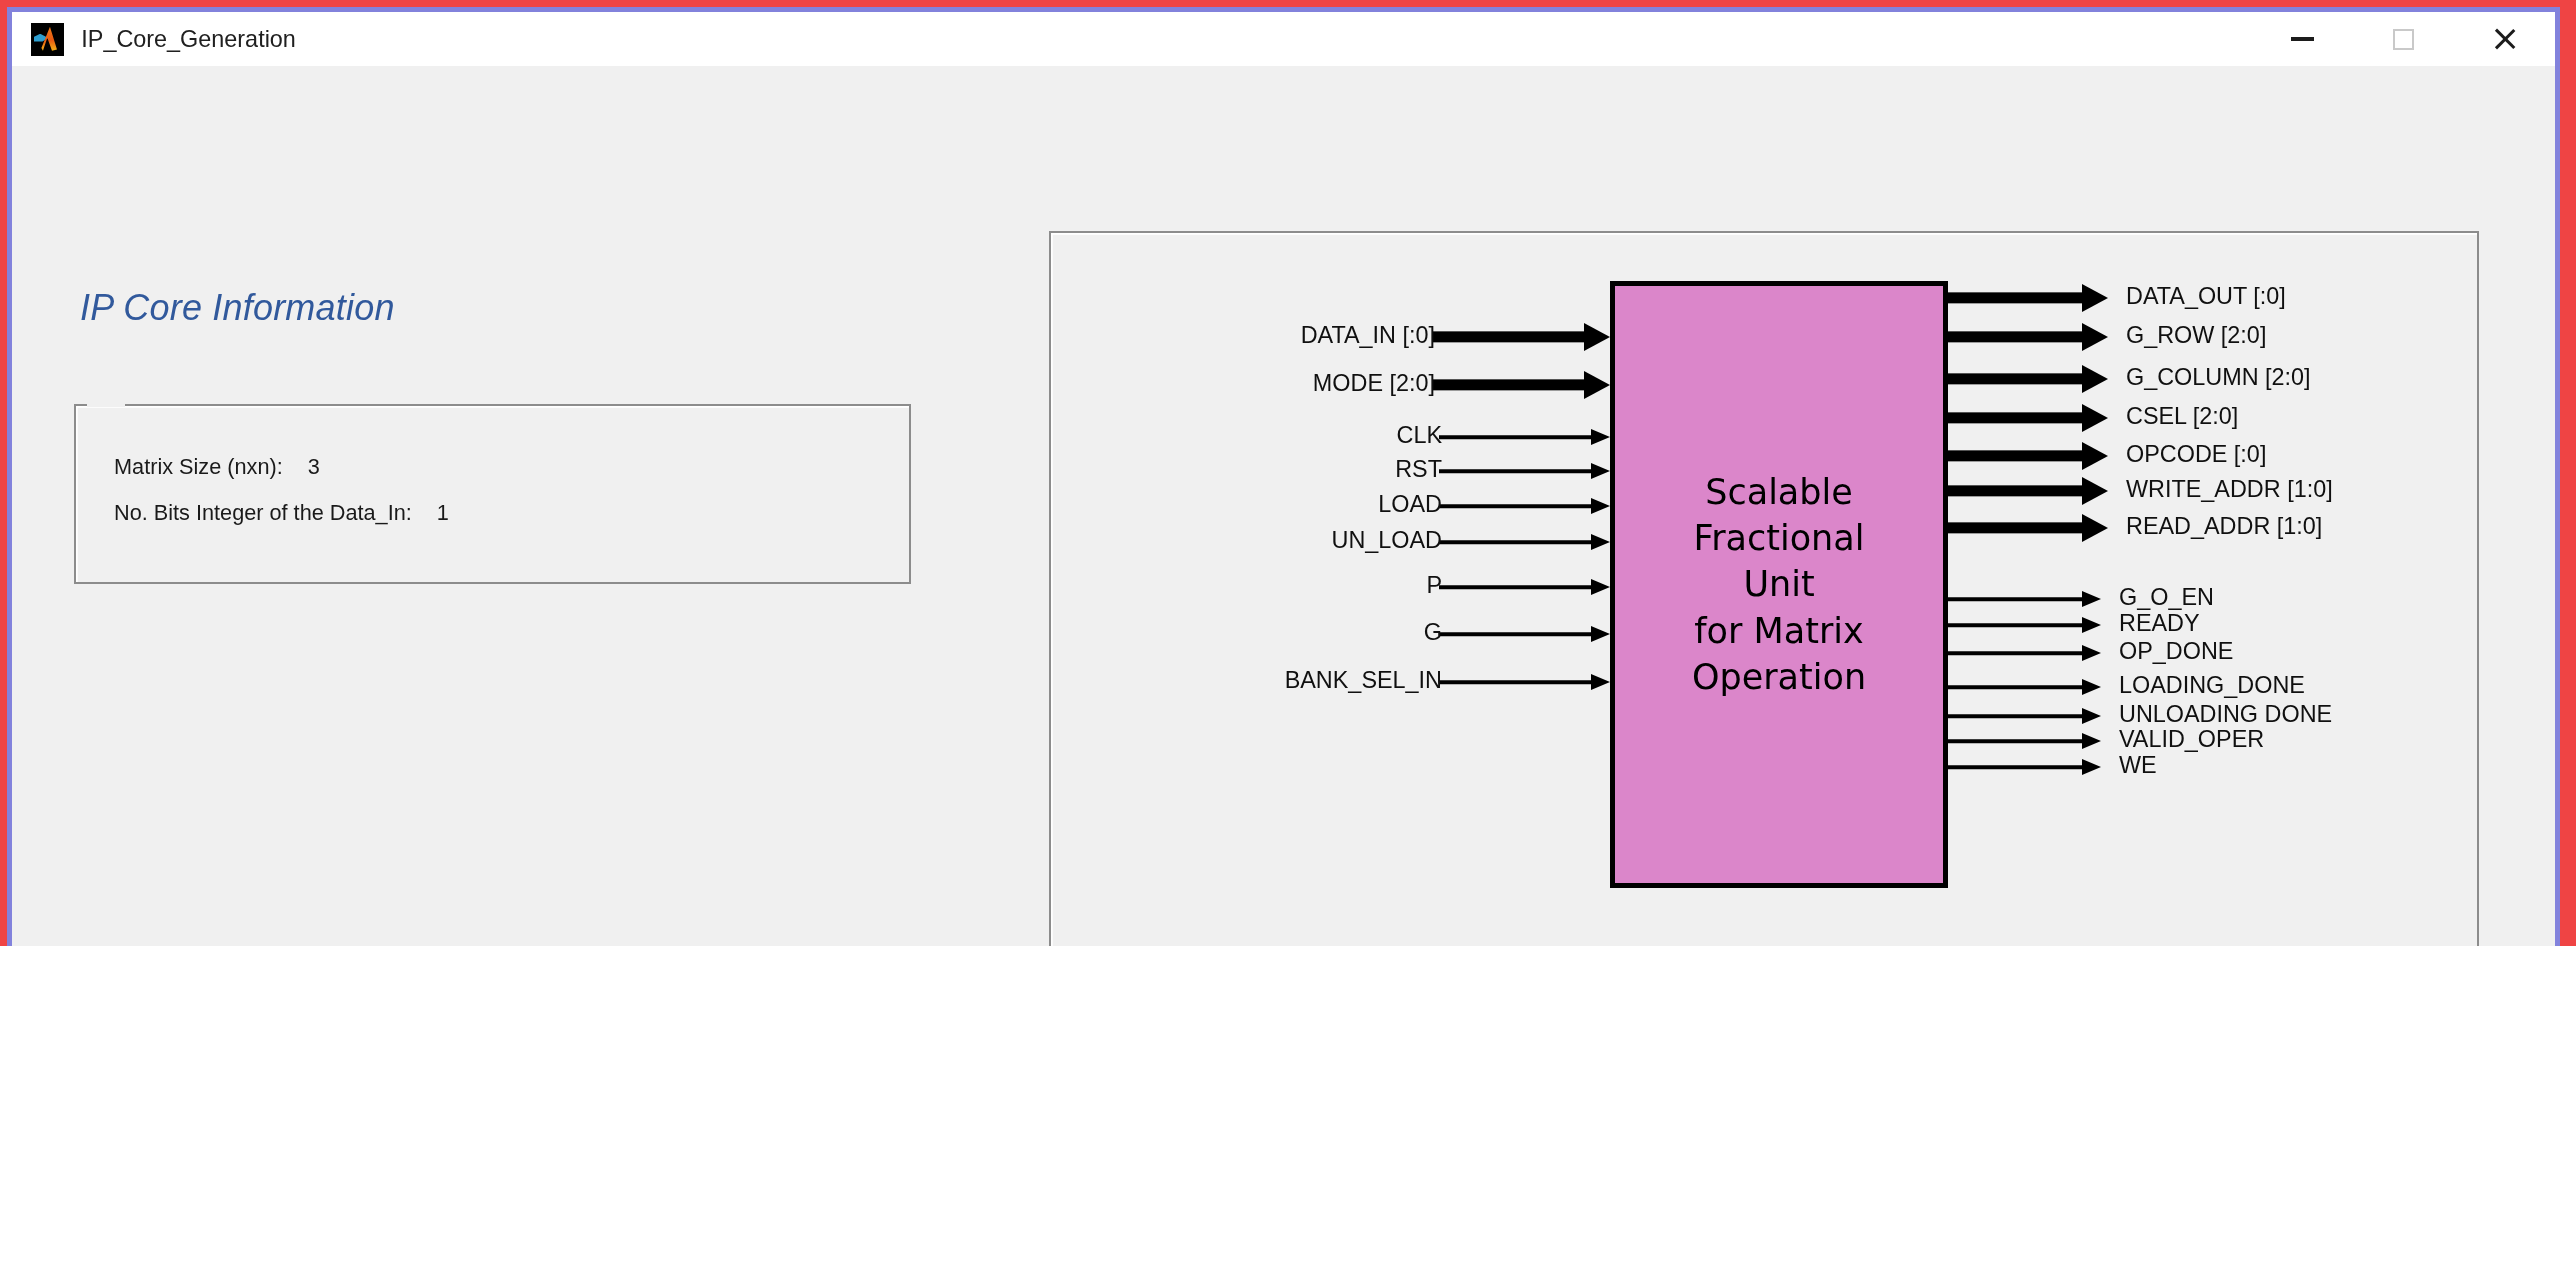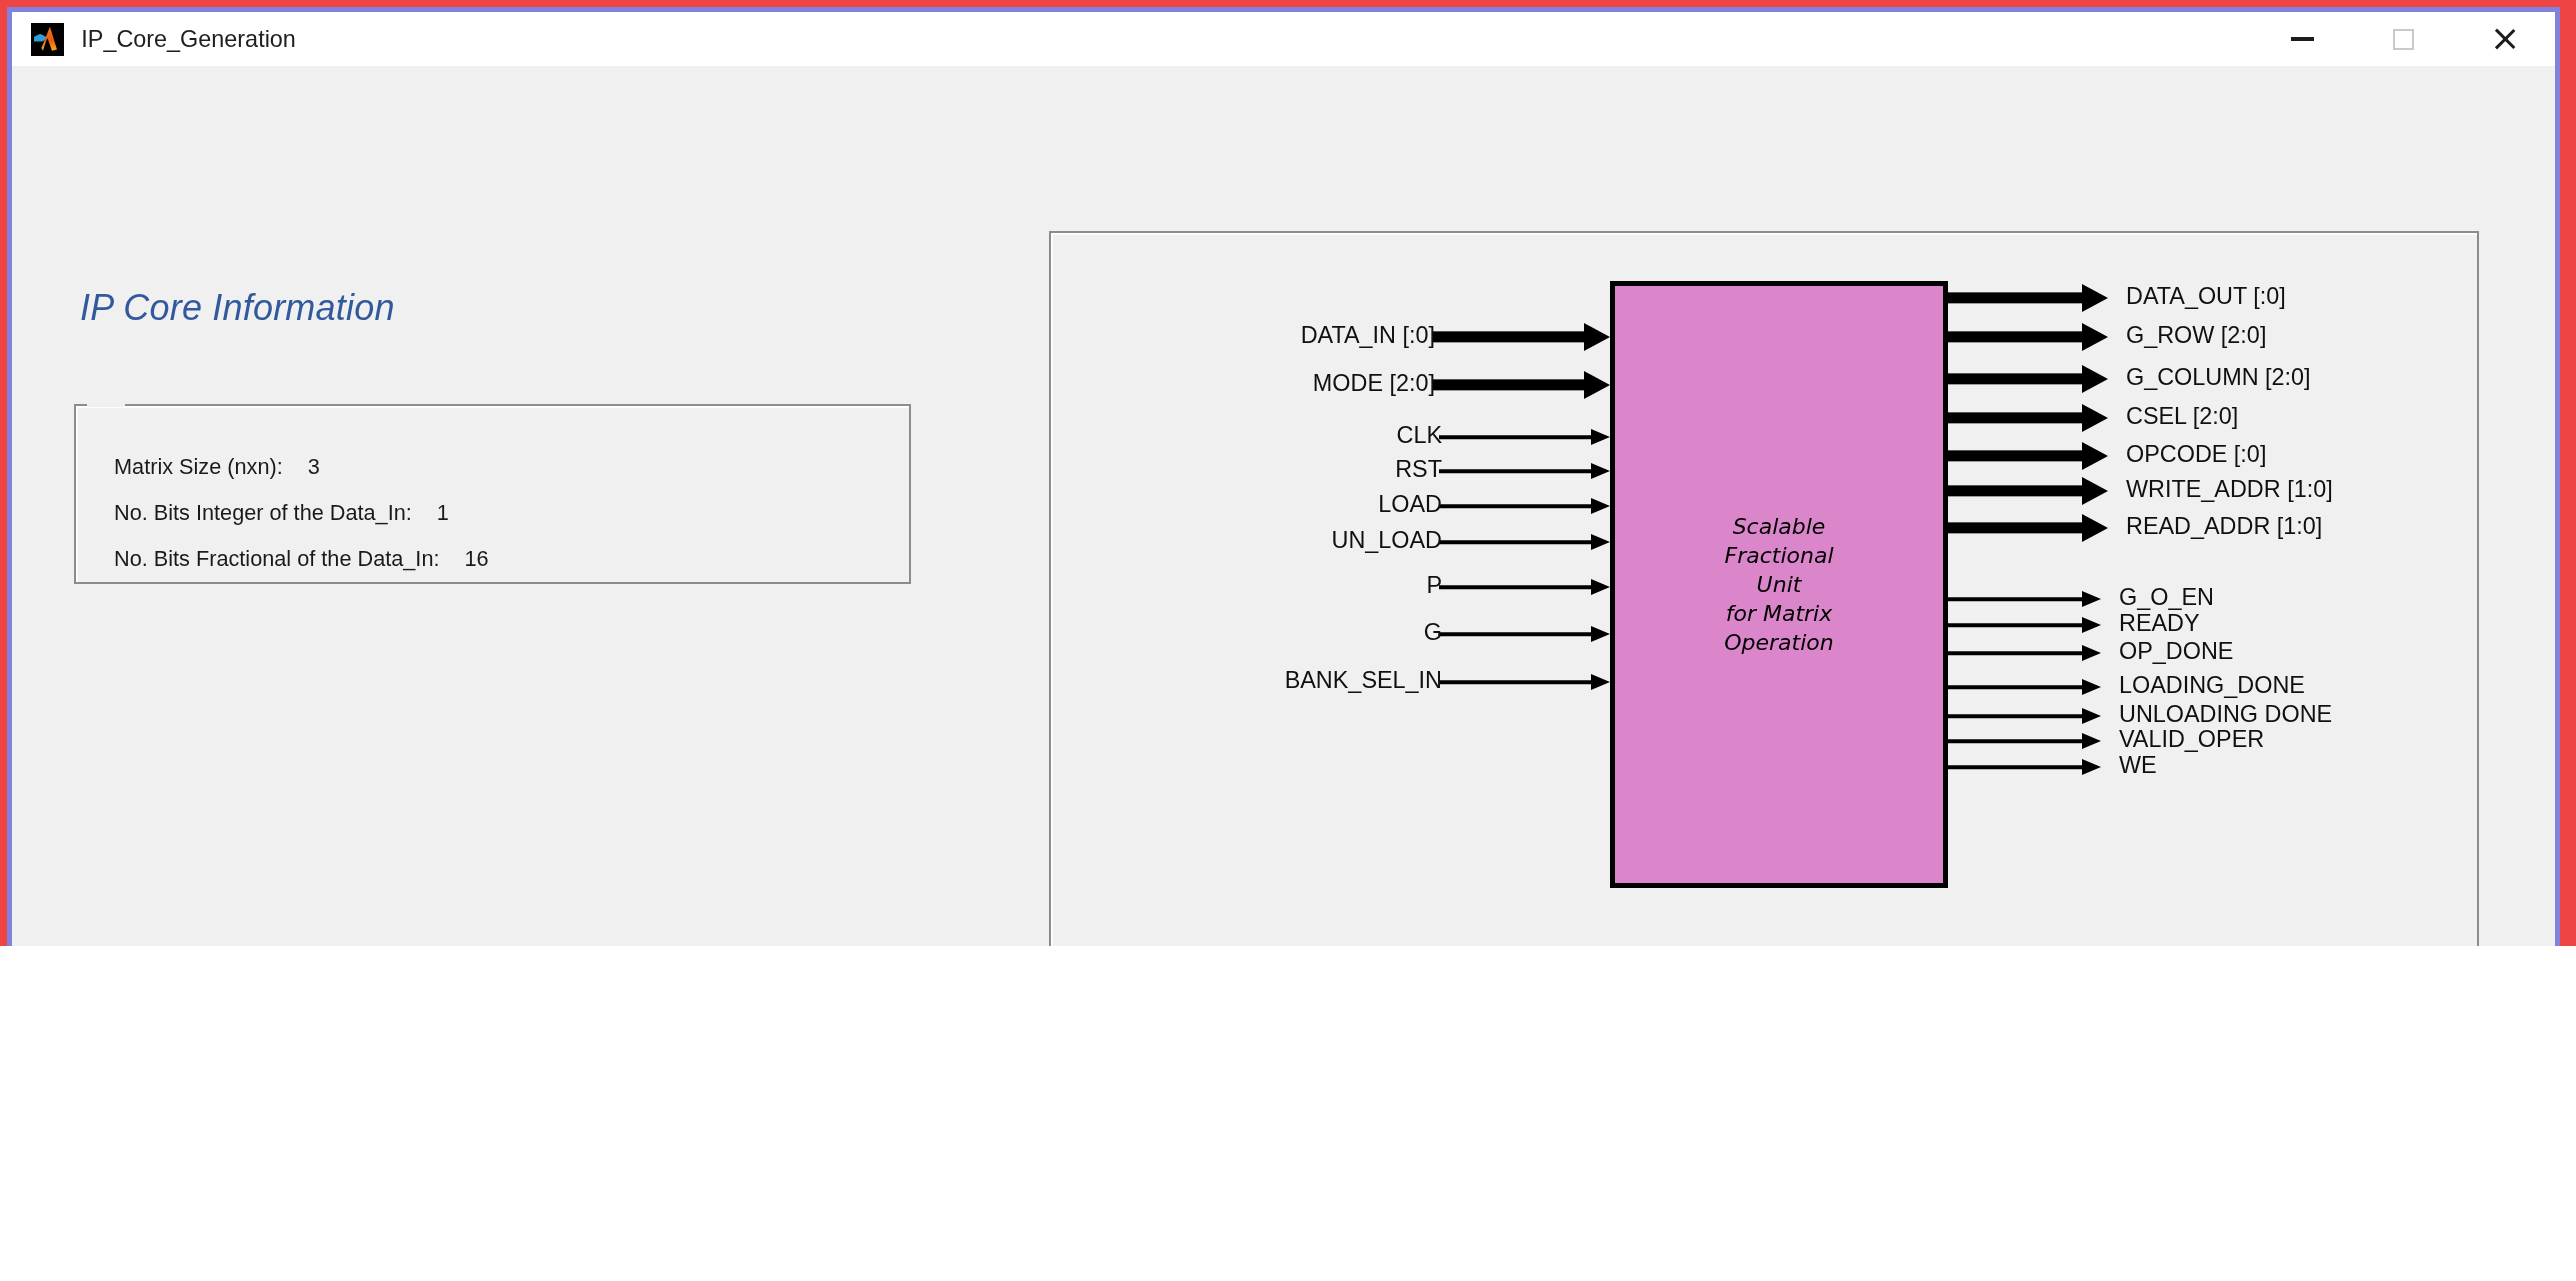--- a/index.html
+++ b/index.html
@@ -174,26 +174,25 @@
     left: 559px; top: 48px;
     width: 338px; height: 607px;
     background: #db86ca;
     border: 5.2px solid #000000;
     box-sizing: border-box;
     display: flex; flex-direction: column;
     align-items: center; justify-content: center;
   }
   .core-line {
     font-family: "DejaVu Sans", sans-serif;
-    font-size: 22px;
+    font-size: 35px;
     color: #000000;
     line-height: 1.32;
     text-align: center;
     white-space: nowrap;
-    font-style: italic;
   }
 
   
   .port {
     position: absolute;
     height: 0;
   }
   .port .lbl {
     position: absolute;
     font-size: 23.4px;
@@ -257,24 +256,20 @@
 
       <div class="info-rows">
         <div class="info-row">
           <span>Matrix Size (nxn):</span>
           <span class="val">3</span>
         </div>
         <div class="info-row">
           <span>No. Bits Integer of the Data_In:</span>
           <span class="val">1</span>
         </div>
-        <div class="info-row">
-          <span>No. Bits Fractional of the Data_In:</span>
-          <span class="val">16</span>
-        </div>
       </div>
 
 
       <div class="btn-close">
         <span class="lbl">Close</span>
       </div>
 
       <div class="diagram-panel">
         <div class="diagram" id="diagram">
 

